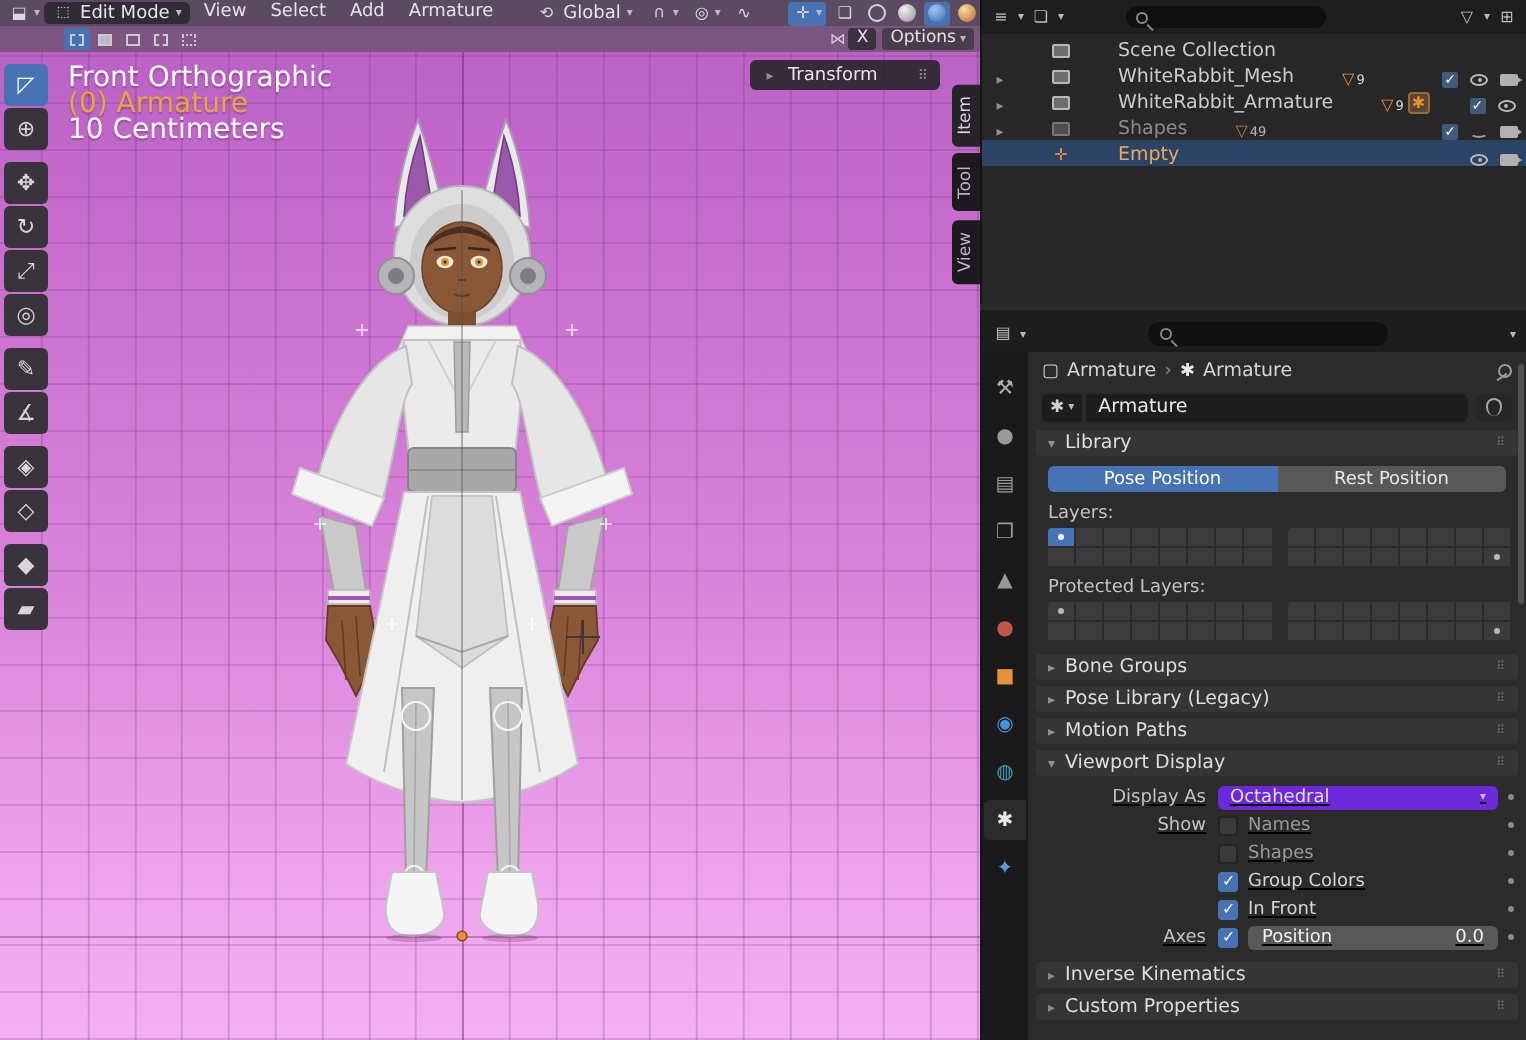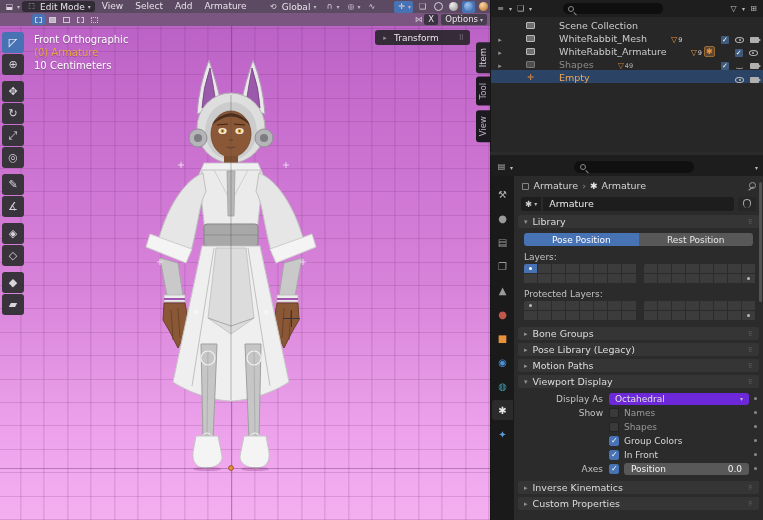--- a/index.html
+++ b/index.html
@@ -47,21 +47,21 @@
 
   
   .toolbar { position:absolute; left:2px; top:32px; width:22px; z-index:25; display:flex;
     flex-direction:column; gap:1px; }
   .tool { width:22px; height:21px; background:#39343c; border-radius:3px; color:#d8d4da;
     display:flex; align-items:center; justify-content:center; font-size:11px; }
   .tool.active { background:#4772b3; color:#fff; }
   .tool.gap { margin-top:5px; }
 
   
-  .vp-text { position:absolute; left:34px; top:33px; z-index:20; font-size:10px; line-height:13px; }
+  .vp-text { position:absolute; left:34px; top:33px; z-index:20; font-size:14px; line-height:13px; }
   .vp-text .l1 { color:#ffffff; text-shadow:0 1px 1px rgba(0,0,0,0.25); }
   .vp-text .l2 { color:#eaa63e; text-shadow:0 1px 1px rgba(0,0,0,0.25); }
   .vp-text .l3 { color:#ffffff; text-shadow:0 1px 1px rgba(0,0,0,0.25); }
 
   
   .transform-panel { position:absolute; right:20px; top:30px; width:95px; height:15px; z-index:20;
     background:rgba(42,38,44,0.92); border-radius:3px; display:flex; align-items:center;
     padding:0 5px; color:#e8e4ea; font-size:9px; gap:4px; }
   .drag-dots { margin-left:auto; color:#8b8590; font-size:7px; letter-spacing:1px; }
   .side-tabs { position:absolute; right:0; top:42px; z-index:20; display:flex; flex-direction:column; gap:4px; }
@@ -156,21 +156,21 @@
   .flabel { font-size:9px; color:#c3c3c3; padding:6px 0 2px 10px; }
   .lgrids { display:flex; gap:8px; padding:0 8px 0 10px; }
   .lgrid { flex:1; display:grid; grid-template-columns:repeat(8,1fr); grid-template-rows:9px 9px; gap:1px; }
   .lcell { background:#3c3c3c; position:relative; }
   .lcell.first { border-radius:2px 0 0 0; }
   .lcell.blue { background:#4772b3; }
   .lcell .dot { position:absolute; left:50%; top:50%; width:3px; height:3px; margin:-1.5px 0 0 -1.5px;
     border-radius:50%; background:#b9b9b9; }
   .lcell.blue .dot { background:#ffffff; }
 
-  .vd-row { height:13px; display:flex; align-items:center; padding-right:6px; margin-top:1px; }
+  .vd-row { height:13px; display:flex; align-items:center; padding-right:6px; margin-top:1px;text-decoration:underline; }
   .vd-label { width:95px; text-align:right; font-size:9px; color:#c3c3c3; padding-right:6px; flex:none; }
   .dd { flex:1; height:12px; background:#6d28d9; border-radius:3px; display:flex; align-items:center;
     padding:0 6px; color:#e0e0e0; font-size:9px; gap:4px; }
   .dd .caret { margin-left:auto; }
   .chk { width:10px; height:10px; border-radius:2px; background:#3a3a3a; border:1px solid #232323;
     flex:none; margin-right:5px; position:relative; }
   .chk.on { background:#4772b3; border-color:#4772b3; }
   .chk.on:after { content:"✓"; position:absolute; left:1px; top:-1px; font-size:8px; color:#fff; }
   .chk-label { font-size:9px; color:#d6d6d6; }
   .chk-label.dim { color:#9a9a9a; }

